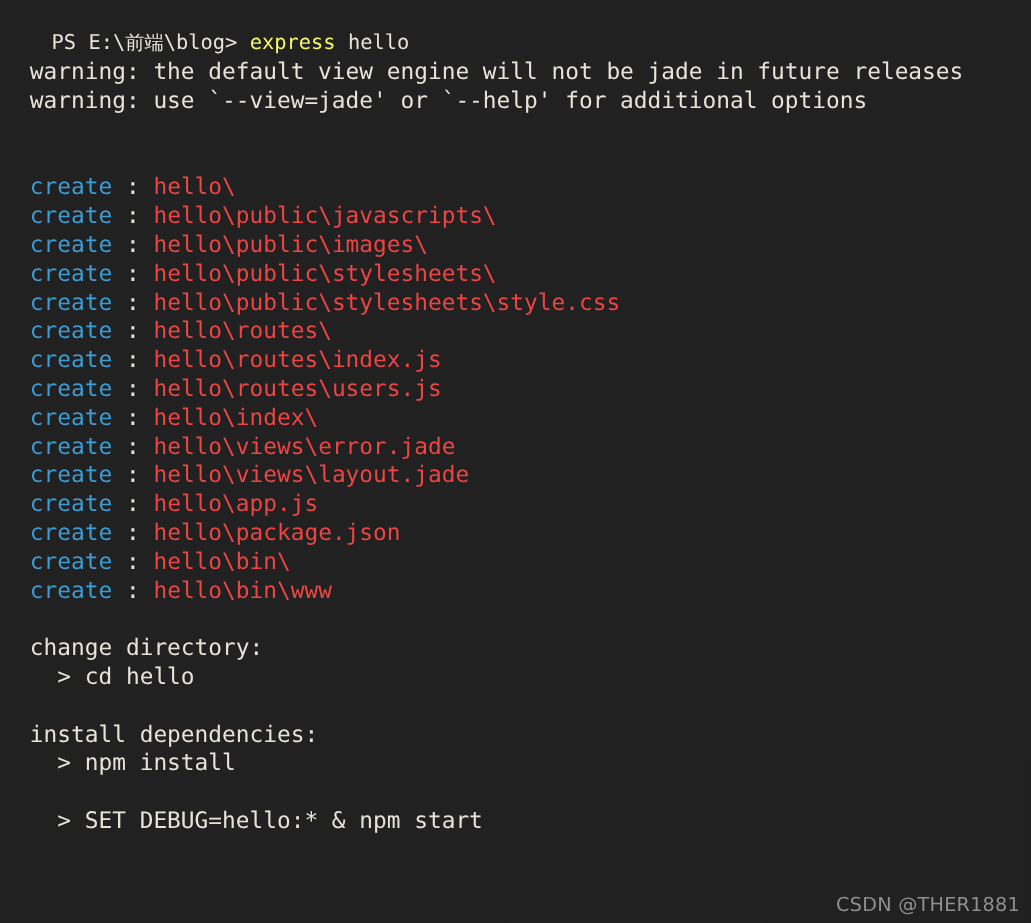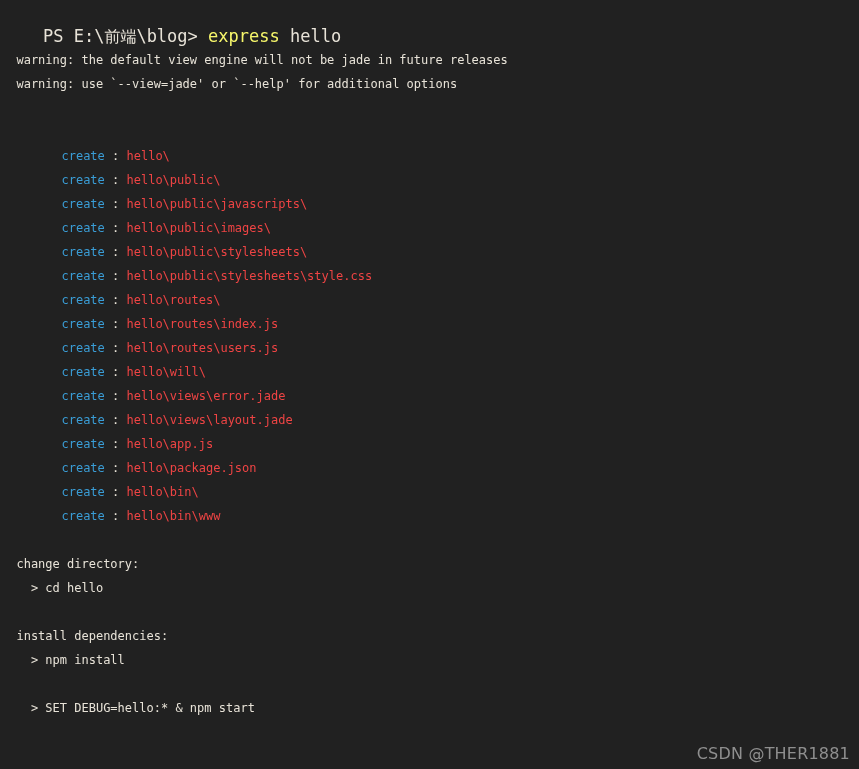--- a/index.html
+++ b/index.html
@@ -17,21 +17,21 @@
   #terminal {
     position: relative;
     width: 859px;
     height: 769px;
     background: #212121;
     box-sizing: border-box;
     padding: 0;
   }
   .line {
     font-family: "DejaVu Sans Mono", "Liberation Mono", monospace;
-    font-size: 12px;
+    font-size: 19px;
     line-height: 24px;
     height: 24px;
     white-space: pre;
     color: #e8e3d8;
     letter-spacing: 0px;
     padding-left: 2px;
   }
   .line.blank {
     color: transparent;
   }
@@ -40,21 +40,21 @@
     line-height: 24px;
     height: 24px;
     white-space: pre;
     padding-left: 2px;
   }
   .seg {
     white-space: pre;
   }
   .c-default { color: #e8e3d8; }
   .c-cmd     { color: #f7f76b; }
-  .c-create  { color: #3a9dd6; margin-left: 45px; }
+  .c-create  { color: #3a9dd6; }
   .c-warn    { color: #e8e3d8; }
   .c-path    { color: #ef4444; }
 
   .cjk {
     font-family: "DejaVu Sans", "Liberation Sans", sans-serif;
     font-size: 16px;
     margin-top: 36px;
   }
 
   .watermark {
@@ -80,29 +80,28 @@
   <div class="line blank">.</div>
 
   <div class="line c-warn">  warning: the default view engine will not be jade in future releases</div>
   <div class="line c-warn">  warning: use `--view=jade' or `--help' for additional options</div>
 
   <div class="line blank">.</div>
   <div class="line blank">.</div>
 
   <div id="create-lines">
       <div class="line"><span class="seg c-default">  </span><span class="seg c-create">create</span><span class="seg c-default"> : </span><span class="seg c-path">hello\</span></div>
-      <div class="line"><span class="seg c-default">  </span><span class="seg c-create">create</span><span class="seg c-default"> : </span><span class="seg c-path">hello\public\</span></div>
       <div class="line"><span class="seg c-default">  </span><span class="seg c-create">create</span><span class="seg c-default"> : </span><span class="seg c-path">hello\public\javascripts\</span></div>
       <div class="line"><span class="seg c-default">  </span><span class="seg c-create">create</span><span class="seg c-default"> : </span><span class="seg c-path">hello\public\images\</span></div>
       <div class="line"><span class="seg c-default">  </span><span class="seg c-create">create</span><span class="seg c-default"> : </span><span class="seg c-path">hello\public\stylesheets\</span></div>
       <div class="line"><span class="seg c-default">  </span><span class="seg c-create">create</span><span class="seg c-default"> : </span><span class="seg c-path">hello\public\stylesheets\style.css</span></div>
       <div class="line"><span class="seg c-default">  </span><span class="seg c-create">create</span><span class="seg c-default"> : </span><span class="seg c-path">hello\routes\</span></div>
       <div class="line"><span class="seg c-default">  </span><span class="seg c-create">create</span><span class="seg c-default"> : </span><span class="seg c-path">hello\routes\index.js</span></div>
       <div class="line"><span class="seg c-default">  </span><span class="seg c-create">create</span><span class="seg c-default"> : </span><span class="seg c-path">hello\routes\users.js</span></div>
-      <div class="line"><span class="seg c-default">  </span><span class="seg c-create">create</span><span class="seg c-default"> : </span><span class="seg c-path">hello\will\</span></div>
+      <div class="line"><span class="seg c-default">  </span><span class="seg c-create">create</span><span class="seg c-default"> : </span><span class="seg c-path">hello\index\</span></div>
       <div class="line"><span class="seg c-default">  </span><span class="seg c-create">create</span><span class="seg c-default"> : </span><span class="seg c-path">hello\views\error.jade</span></div>
       <div class="line"><span class="seg c-default">  </span><span class="seg c-create">create</span><span class="seg c-default"> : </span><span class="seg c-path">hello\views\layout.jade</span></div>
       <div class="line"><span class="seg c-default">  </span><span class="seg c-create">create</span><span class="seg c-default"> : </span><span class="seg c-path">hello\app.js</span></div>
       <div class="line"><span class="seg c-default">  </span><span class="seg c-create">create</span><span class="seg c-default"> : </span><span class="seg c-path">hello\package.json</span></div>
       <div class="line"><span class="seg c-default">  </span><span class="seg c-create">create</span><span class="seg c-default"> : </span><span class="seg c-path">hello\bin\</span></div>
       <div class="line"><span class="seg c-default">  </span><span class="seg c-create">create</span><span class="seg c-default"> : </span><span class="seg c-path">hello\bin\www</span></div>
     </div>
 
   <div class="line blank">.</div>
 

